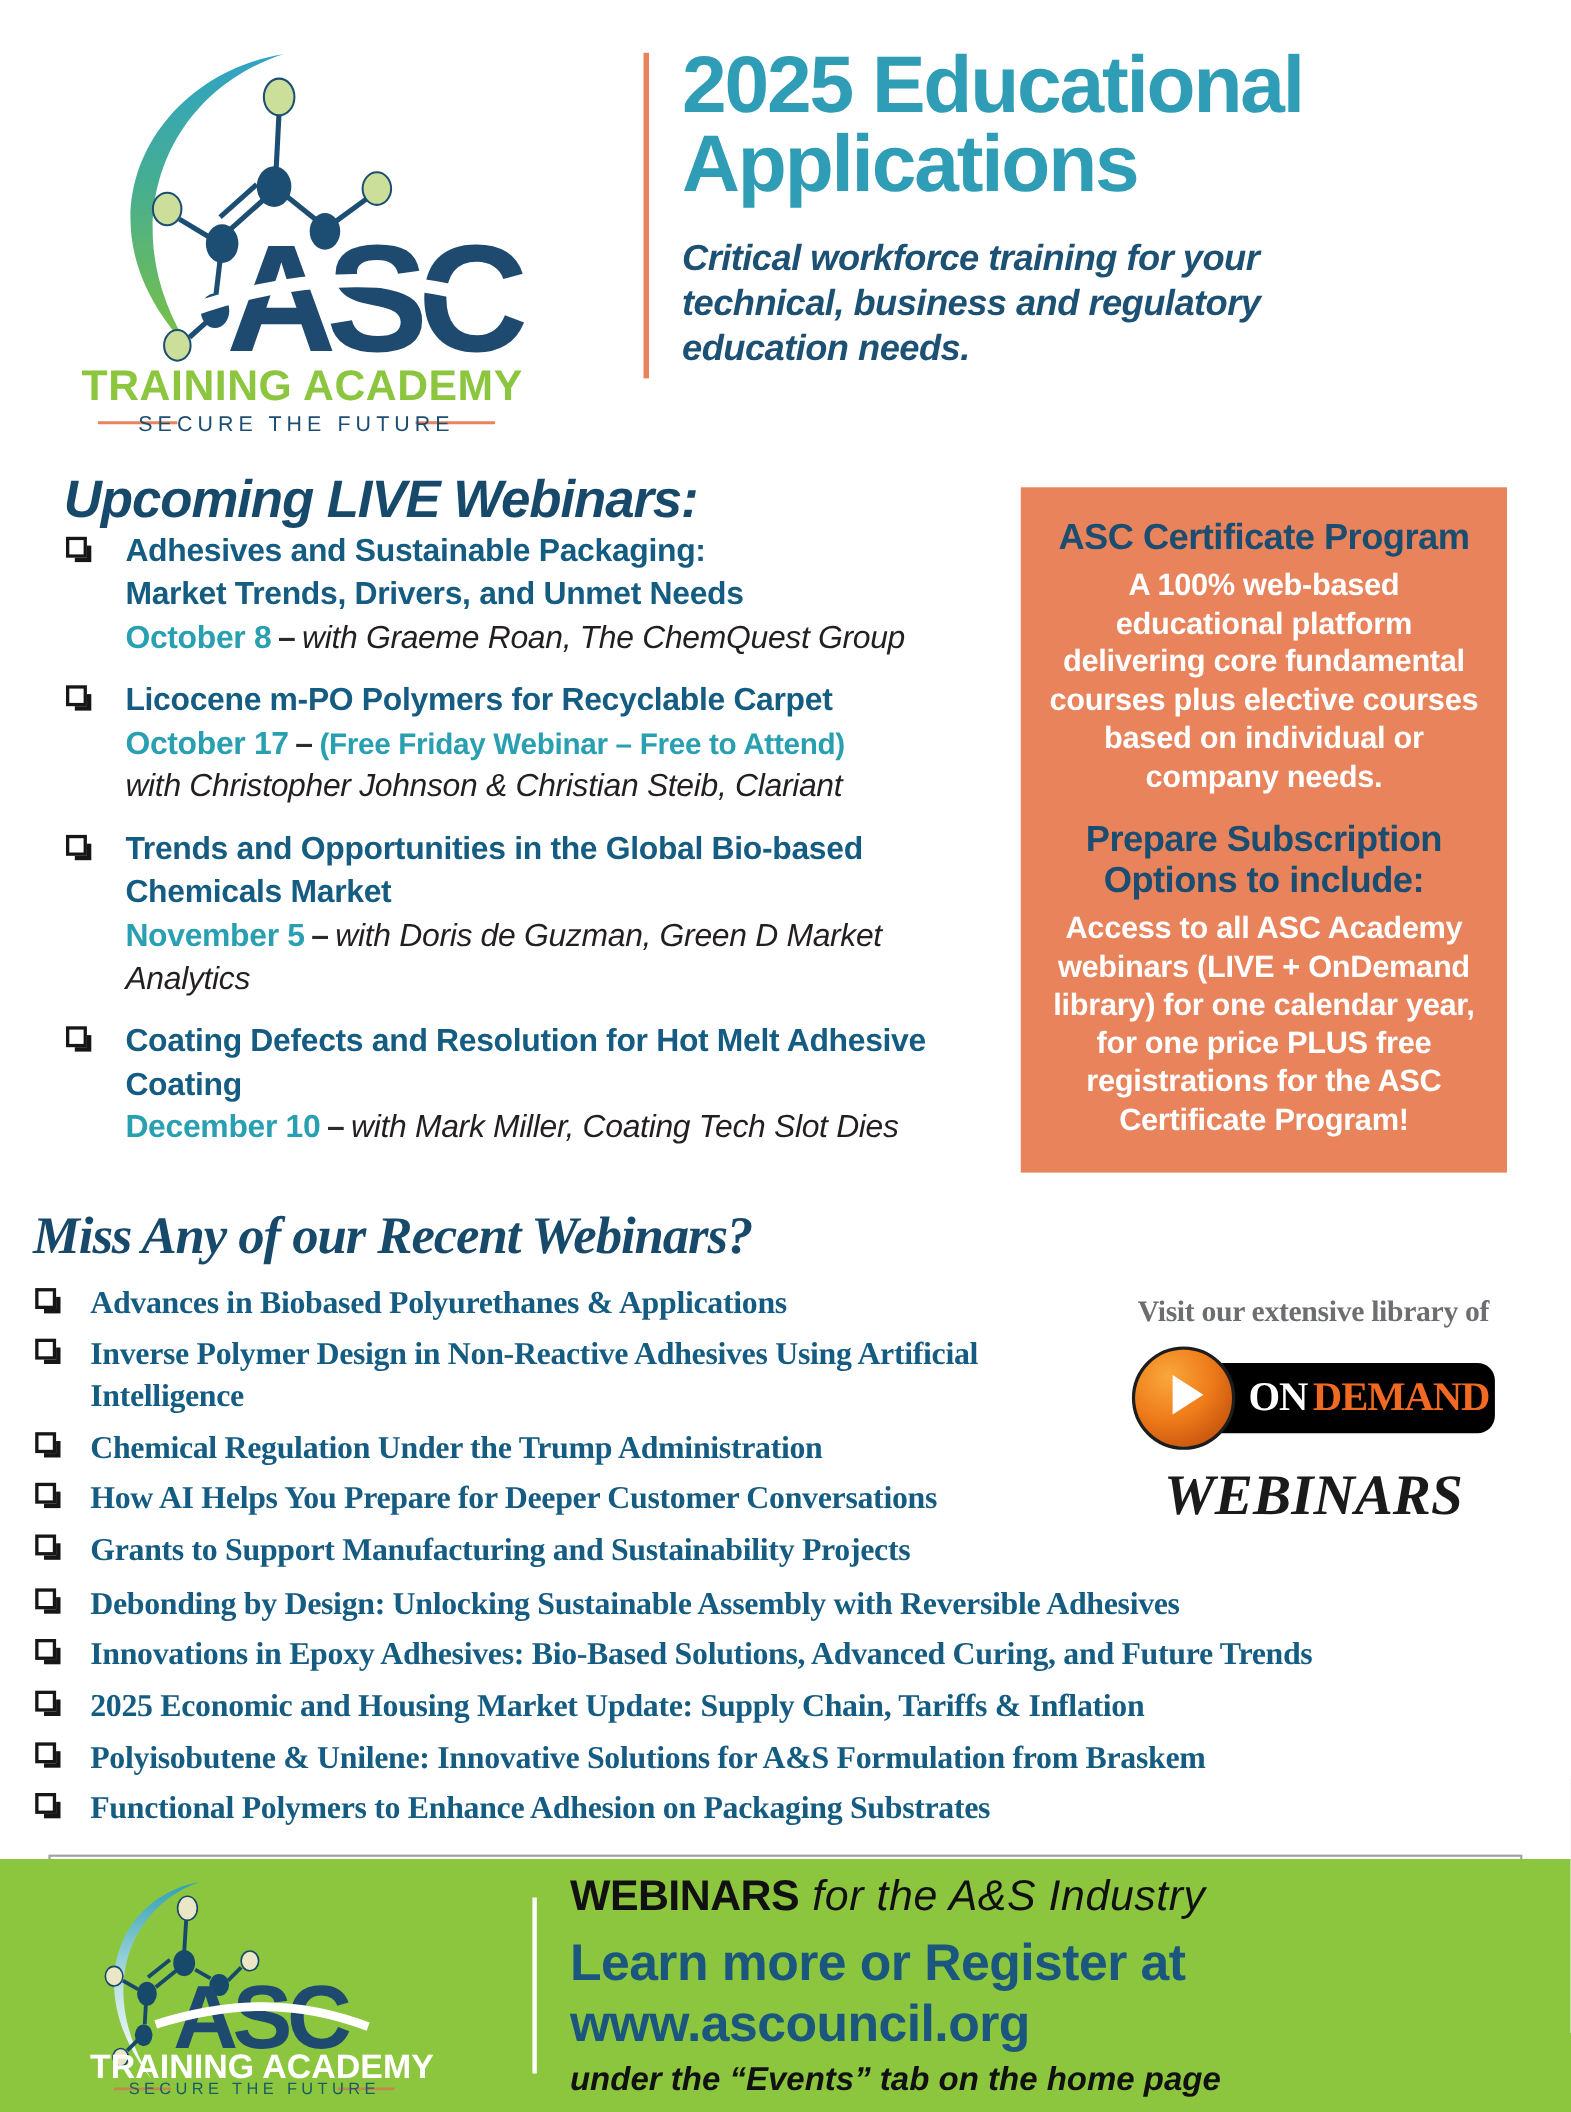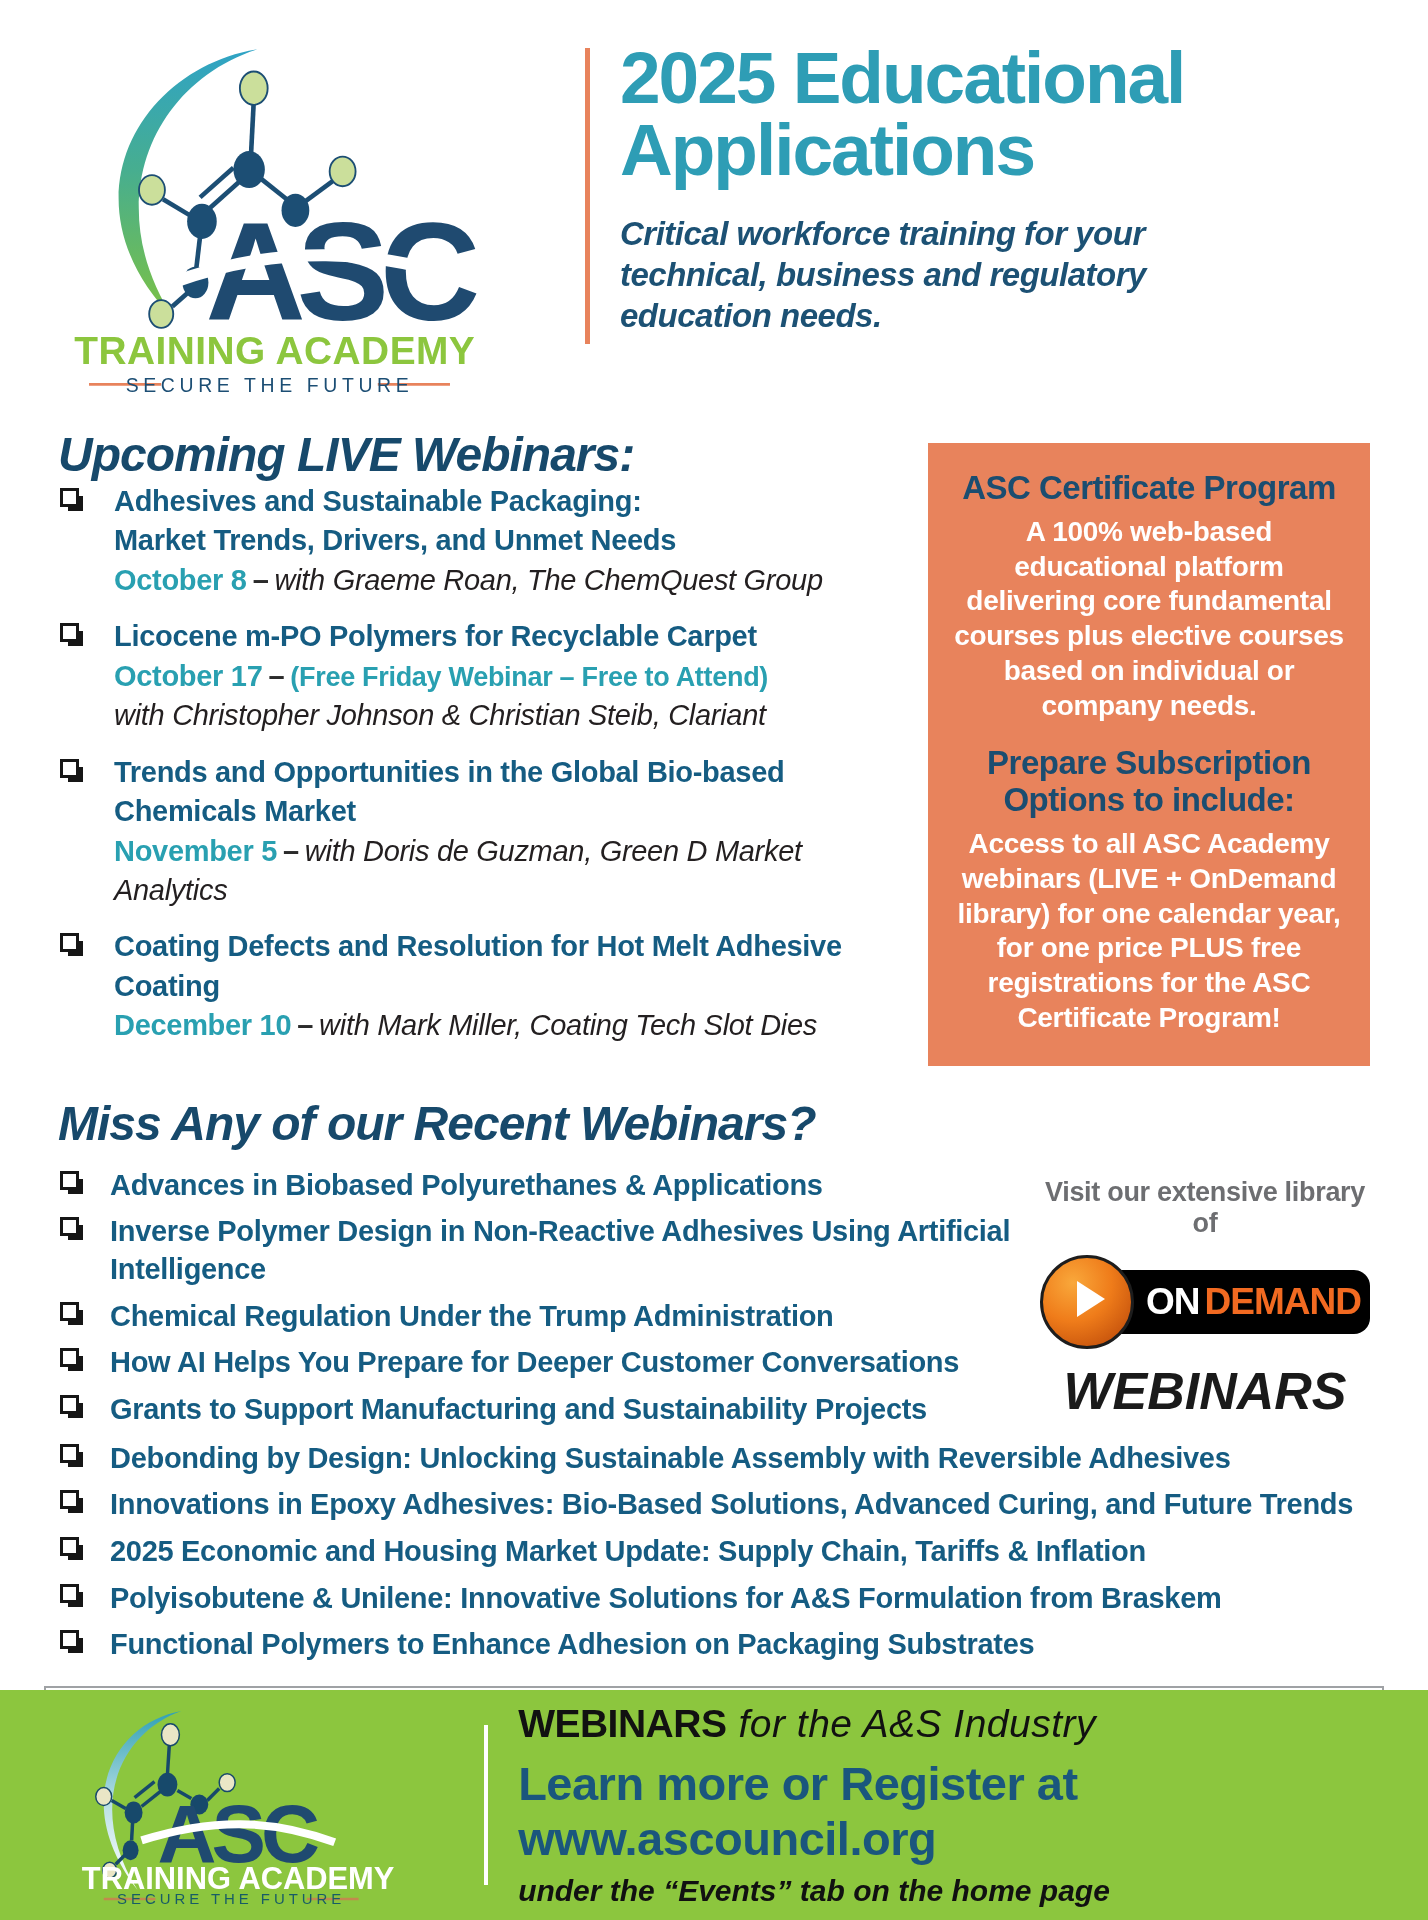--- a/index.html
+++ b/index.html
@@ -55,31 +55,31 @@
     background:#E8835C; padding:26px 22px 30px; text-align:center;
   }
   .cert-h{ color:#1B4D70; font-weight:bold; font-size:33px; letter-spacing:-0.5px; }
   .cert-p{ color:#ffffff; font-weight:bold; font-size:28px; line-height:1.24;
     margin-top:8px; letter-spacing:-0.3px; }
   .cert-h2{ color:#1B4D70; font-weight:bold; font-size:33px; line-height:1.12;
     margin-top:22px; letter-spacing:-0.5px; }
   .cert-h2 span{ display:block; }
 
   
-  .recent{ padding:0 58px; margin-top:30px; }
+  .recent{ padding:0 30px; margin-top:30px;font-family:Liberation Serif, serif; }
   .recent-cols{ display:flex; margin-top:16px; }
   .rc-list{ list-style:none; flex:1 1 auto; max-width:985px; }
   .rc-list.full{ max-width:none; margin-top:2px; }
   .rc{ position:relative; padding-left:52px; margin-bottom:9px;
     color:#155C82; font-weight:bold; font-size:29px; line-height:1.3;
     letter-spacing:-0.3px; }
   .rc .cb{ top:4px; }
 
   
-  .od-block{ flex:0 0 330px; width:330px; margin-left:2px; margin-top:10px; text-align:center; }
+  .od-block{ flex:0 0 330px; width:330px; margin-left:14px; margin-top:10px; text-align:center; }
   .od-intro{ color:#6D6E71; font-weight:bold; font-size:27px; letter-spacing:-0.3px; }
   .od-logo{ position:relative; height:94px; margin-top:16px; text-align:left; }
   .od-pill{
     position:absolute; left:44px; right:0; top:15px; height:64px;
     background:#000000; border-radius:16px;
     display:flex; align-items:center; padding-left:62px;
     font-weight:bold; font-size:37px; letter-spacing:-1px;
   }
   .od-on{ color:#ffffff; }
   .od-demand{ color:#F26A21; margin-left:5px; }

